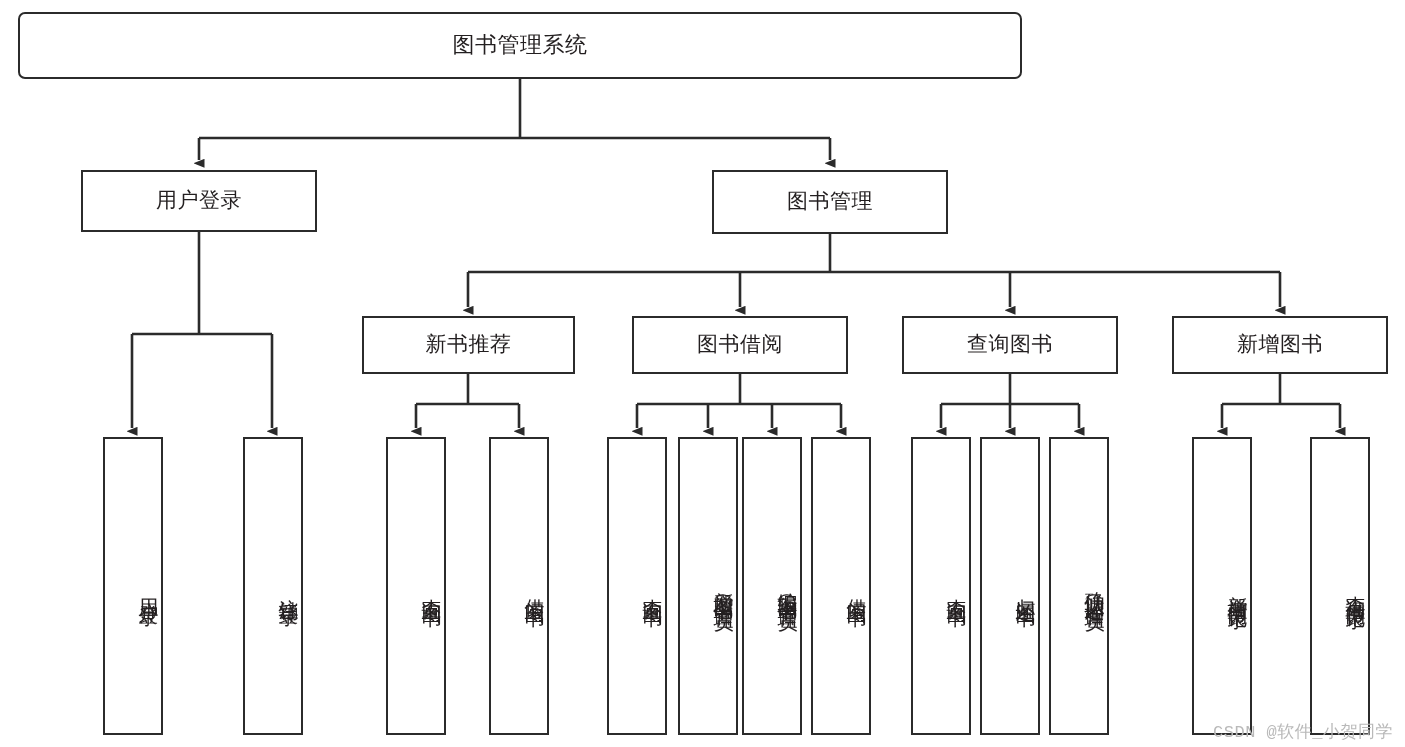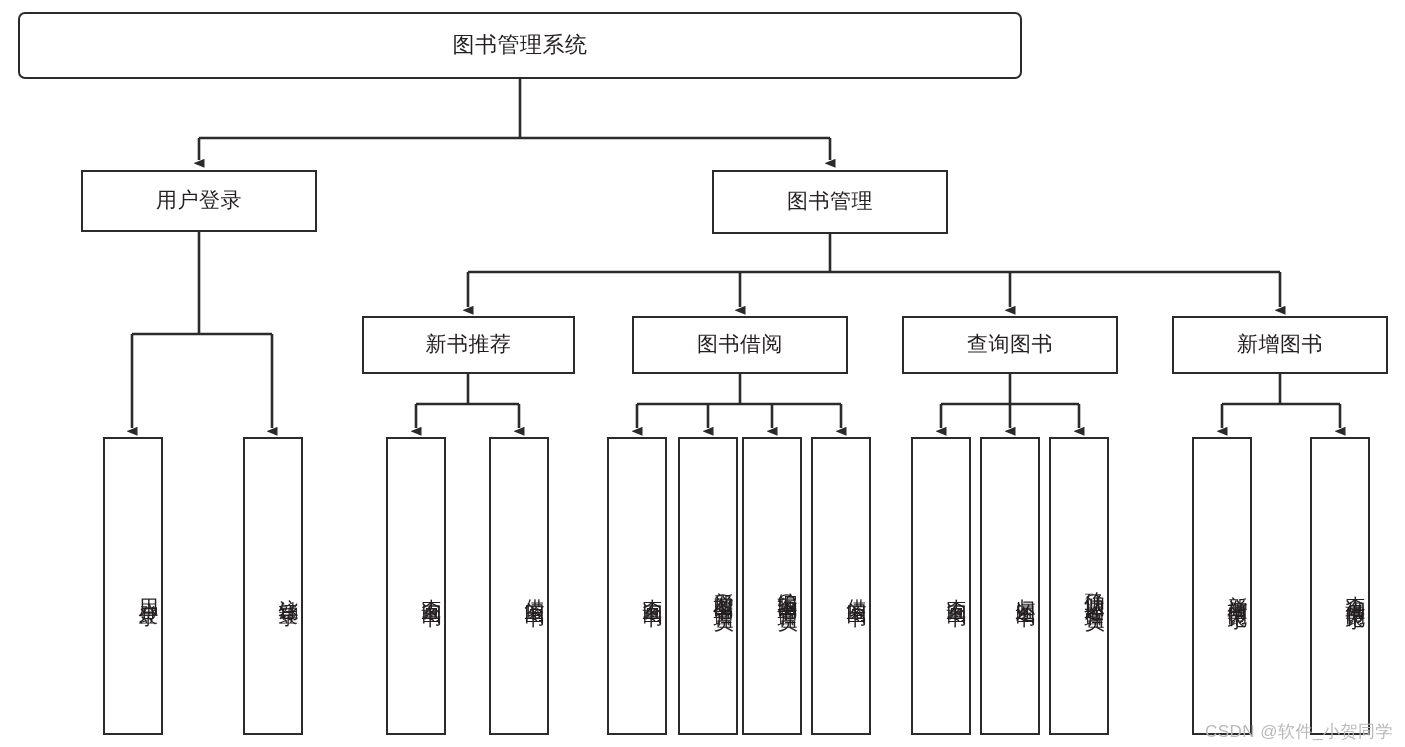--- a/index.html
+++ b/index.html
@@ -58,21 +58,21 @@
     letter-spacing:3px;
   }
   .watermark{
     position:absolute;
     right:12px;
     bottom:4px;
     font-size:17px;
     color:#b9b9b9;
     white-space:nowrap;
     letter-spacing:0.5px;
-    font-family:Liberation Sans, sans-serif;
+    font-family:Liberation Mono, monospace;
   }
 </style>
 </head>
 <body>
 
 <div id="canvas">
 
   <svg class="wires" viewBox="0 0 1405 747" width="1405" height="747" xmlns="http://www.w3.org/2000/svg">
     <defs>
       <marker id="arrow" markerWidth="9" markerHeight="11" refX="1.2" refY="5.5" orient="auto" markerUnits="userSpaceOnUse">

